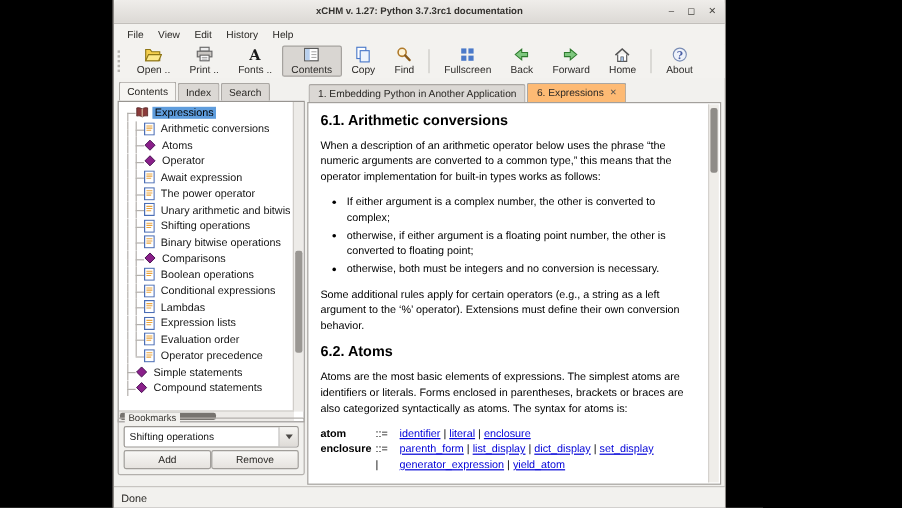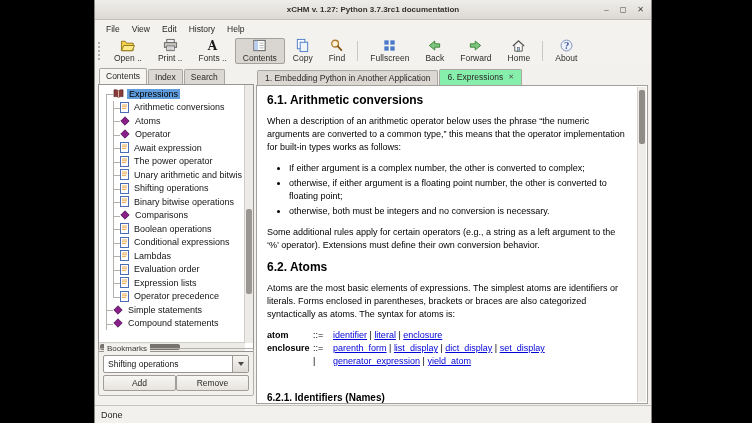--- a/index.html
+++ b/index.html
@@ -1,18 +1,18 @@
 <!DOCTYPE html>
 <html><head>
 <meta charset="utf-8">
 <style>
   html,body{margin:0;padding:0;background:#000;}
   body{width:752px;height:423px;position:relative;overflow:hidden;
        font-family:"Liberation Sans",sans-serif;-webkit-font-smoothing:antialiased;}
-  .window{position:absolute;left:94px;top:0;width:558px;height:423px;background:#f2f1ee;
+  .window{position:absolute;left:94px;top:0;width:511px;height:423px;background:#f2f1ee;
           border-left:1px solid #8a8783;border-right:1px solid #8a8783;box-sizing:border-box;
           display:flex;flex-direction:column;}
   
   .titlebar{height:19px;flex:none;display:flex;align-items:center;justify-content:center;
             background:linear-gradient(#efedea,#dcd9d5);border-bottom:1px solid #c2bfbb;
             border-radius:4px 4px 0 0;position:relative;}
   .title-text{font-size:8px;font-weight:bold;color:#33312e;}
   .win-controls{position:absolute;right:7px;top:0;height:100%;display:flex;align-items:center;gap:11px;}
   .win-btn{font-size:8px;line-height:8px;color:#45433f;cursor:default;}
   
@@ -65,21 +65,21 @@
                 display:flex;align-items:center;justify-content:center;border-radius:0 2px 2px 0;}
   .bm-arrow{width:0;height:0;border-left:3px solid transparent;border-right:3px solid transparent;border-top:4px solid #4a4845;}
   .bm-buttons{position:absolute;left:4px;right:4px;bottom:4px;height:16px;display:flex;gap:0;}
   .bm-btn{flex:1;font-size:8.5px;color:#2a2825;background:linear-gradient(#f8f7f5,#e6e3df);
           border:1px solid #a19e9a;border-radius:2px;display:flex;align-items:center;justify-content:center;}
   
   .content{position:absolute;left:161px;right:3px;top:1px;bottom:1px;}
   .dtab-bar{height:19px;display:flex;align-items:flex-end;padding-left:1px;}
   .dtab{font-size:8.5px;color:#2a2825;background:#dbd8d4;border:1px solid #aaa7a3;border-bottom:none;
         padding:2px 7px;margin-right:1px;border-radius:2px 2px 0 0;display:flex;align-items:center;white-space:nowrap;}
-  .dtab.on{background:#86efac;padding-bottom:3px;}
+  .dtab.on{background:#fdba74;padding-bottom:3px;}
   .dtab-x{margin-left:5px;font-size:7px;color:#55524e;}
   .doc-box{position:absolute;left:0;right:0;top:19px;bottom:0;background:#fff;border:1px solid #a3a09c;overflow:hidden;}
   .doc{position:absolute;inset:0;padding:5px 22px 0 10px;overflow:hidden;font-size:9px;line-height:13px;color:#000;}
   .doc h1{font-size:12px;line-height:14px;margin:2px 0 8px;font-weight:bold;}
   .doc h2{font-size:10px;line-height:12px;margin:24px 0 8px;font-weight:bold;}
   .doc p{margin:0 0 8px;}
   .doc ul{margin:0 0 8px;padding-left:22px;}
   .doc li{margin:0 0 2px;}
   .syn{margin:2px 0 0;}
   .syn-row{display:flex;line-height:13px;}
@@ -415,35 +415,35 @@
               <span class="rail r0 half-bot"></span>
               <span class="rail r1 half-top"></span>
               <span class="rail r1 half-bot"></span>
               <span class="tick t1"></span>
               <span class="tico">
                 <svg width="9" height="11" viewBox="0 0 9 11">
                   <rect x=".5" y=".5" width="8" height="10" fill="#fff" stroke="#4a6db5"></rect>
                   <path d="M2 3h5M2 4.8h5M2 6.6h4" stroke="#e9a33c" stroke-width=".9"></path>
                 </svg>
               </span>
+              <span class="tlbl">Expression lists</span>
+            </div>
+            <div class="trow lv1">
+              <span class="rail r0 half-top"></span>
+              <span class="rail r0 half-bot"></span>
+              <span class="rail r1 half-top"></span>
+              <span class="rail r1 half-bot"></span>
+              <span class="tick t1"></span>
+              <span class="tico">
+                <svg width="9" height="11" viewBox="0 0 9 11">
+                  <rect x=".5" y=".5" width="8" height="10" fill="#fff" stroke="#4a6db5"></rect>
+                  <path d="M2 3h5M2 4.8h5M2 6.6h4" stroke="#e9a33c" stroke-width=".9"></path>
+                </svg>
+              </span>
               <span class="tlbl">Evaluation order</span>
-            </div>
-            <div class="trow lv1">
-              <span class="rail r0 half-top"></span>
-              <span class="rail r0 half-bot"></span>
-              <span class="rail r1 half-top"></span>
-              <span class="rail r1 half-bot"></span>
-              <span class="tick t1"></span>
-              <span class="tico">
-                <svg width="9" height="11" viewBox="0 0 9 11">
-                  <rect x=".5" y=".5" width="8" height="10" fill="#fff" stroke="#4a6db5"></rect>
-                  <path d="M2 3h5M2 4.8h5M2 6.6h4" stroke="#e9a33c" stroke-width=".9"></path>
-                </svg>
-              </span>
-              <span class="tlbl">Expression lists</span>
             </div>
             <div class="trow lv1">
               <span class="rail r0 half-top"></span>
               <span class="rail r0 half-bot"></span>
               <span class="rail r1 half-top"></span>
               <span class="tick t1"></span>
               <span class="tico">
                 <svg width="9" height="11" viewBox="0 0 9 11">
                   <rect x=".5" y=".5" width="8" height="10" fill="#fff" stroke="#4a6db5"></rect>
                   <path d="M2 3h5M2 4.8h5M2 6.6h4" stroke="#e9a33c" stroke-width=".9"></path>

